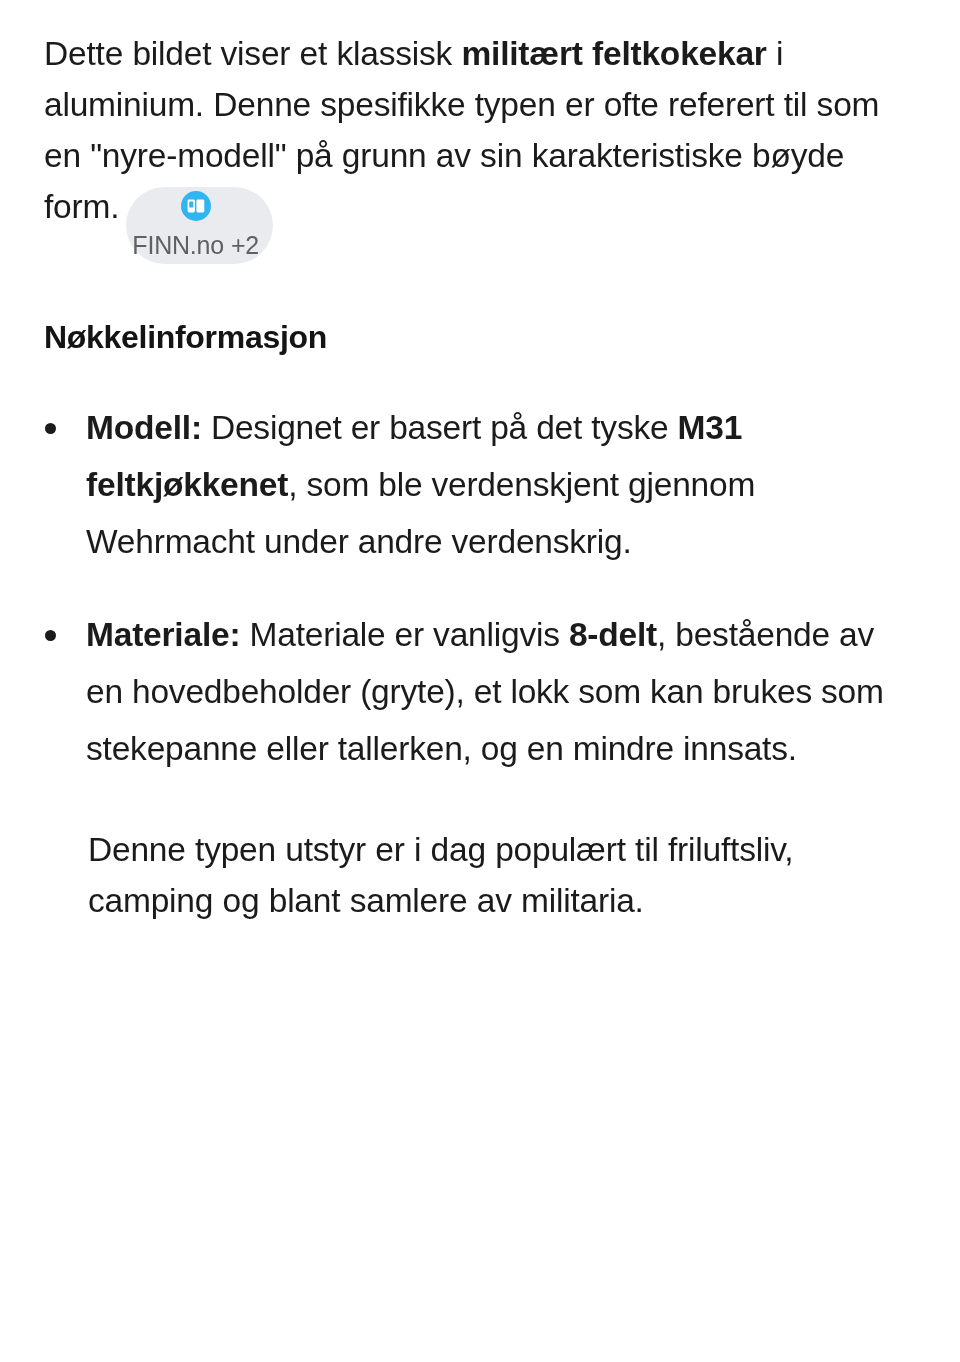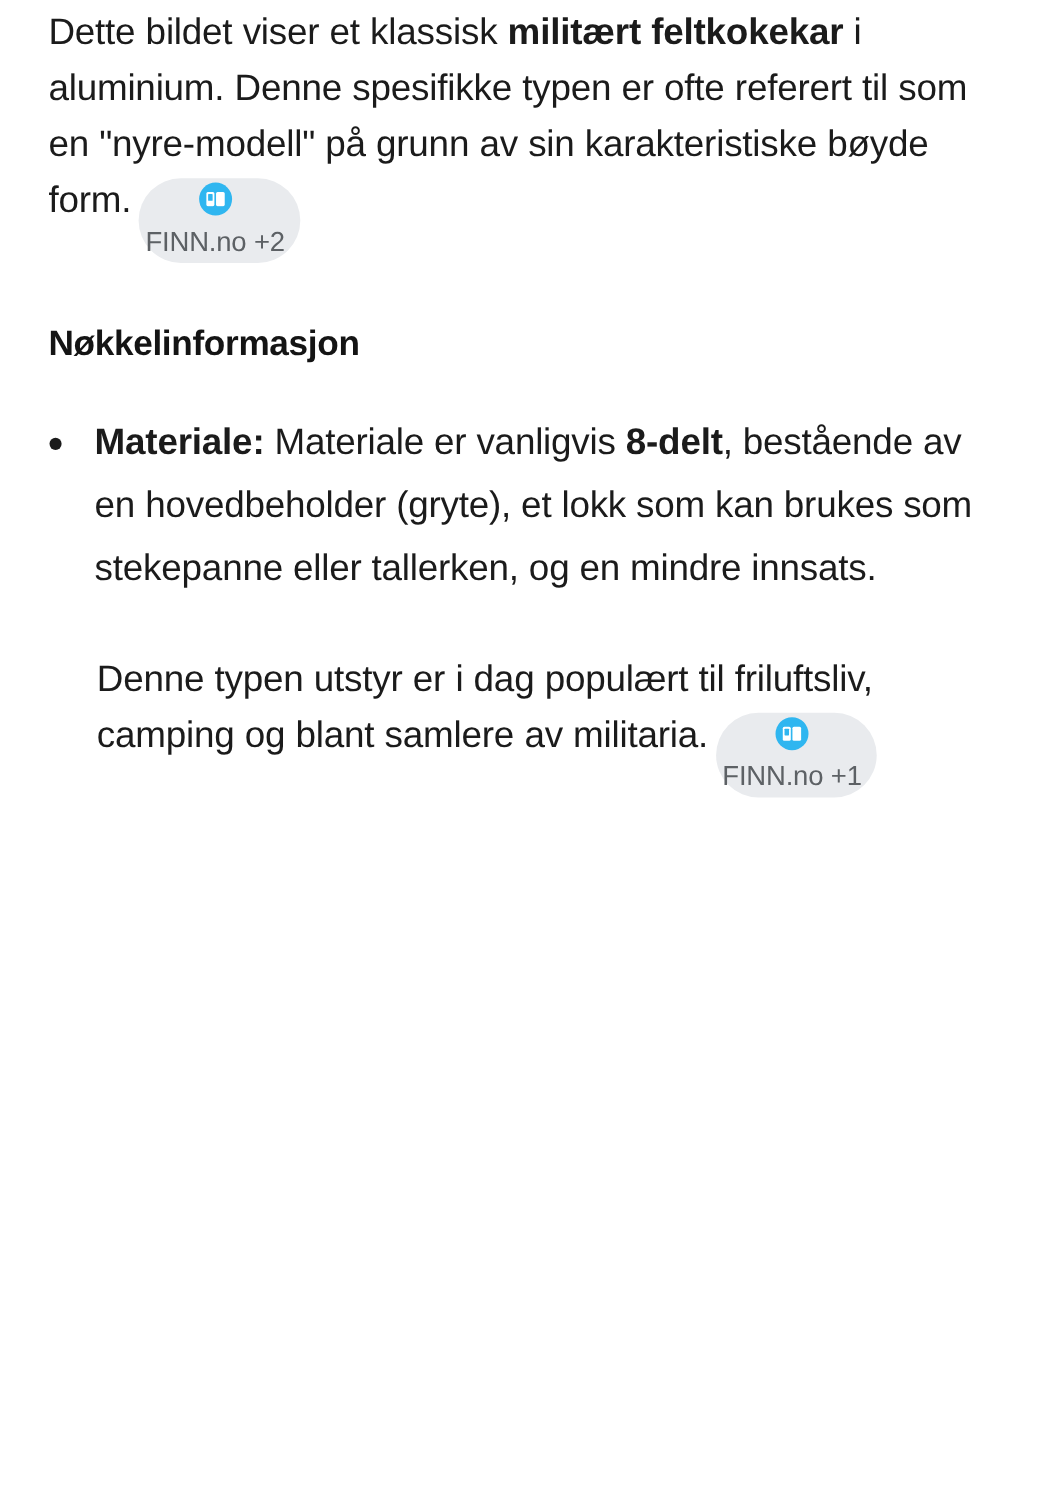--- a/index.html
+++ b/index.html
@@ -13,21 +13,21 @@
     height: 1362px;
     overflow: hidden;
     font-family: "Liberation Sans", "DejaVu Sans", sans-serif;
     color: #1b1b1b;
     -webkit-font-smoothing: antialiased;
   }
 
   .answer-body {
     box-sizing: border-box;
     width: 960px;
-    padding: 4px 44px 0 44px;
+    padding: 28px 44px 0 44px;
   }
 
   
   .para {
     margin: 0;
     font-size: 33.5px;
     line-height: 51px;
     letter-spacing: -0.2px;
     color: #1b1b1b;
     font-weight: 400;
@@ -135,33 +135,27 @@
             <rect x="2.2" y="2.4" width="4.1" height="6.2" rx="0.6" fill="#2fb6f0"></rect>
           </svg>
         </span>
         <span class="cite-label">FINN.no +2</span>
       </span></p>
 
   <h2 class="section-heading">Nøkkelinformasjon</h2>
 
   <ul class="bullet-list">
 
+    <li class="bullet-item">
+      <span class="bullet-dot"></span><span class="bold">Modell:</span><span> Designet er basert på det tyske </span><span class="bold">M31 feltkjøkkenet</span><span>, som ble verdenskjent gjennom Wehrmacht under andre verdenskrig.</span>
+    </li>
 
 
     <li class="bullet-item">
       <span class="bullet-dot"></span><span class="bold">Materiale:</span><span> Materiale er vanligvis </span><span class="bold">8-delt</span><span>, bestående av en hovedbeholder (gryte), et lokk som kan brukes som stekepanne eller tallerken, og en mindre innsats.</span>
     </li>
 
 
   </ul>
 
-  <p class="para closing" style="margin-top:47px;margin-left:44px;"><span>Denne typen utstyr er i dag populært til friluftsliv, camping og blant samlere av militaria.</span><span class="cite-chip">
-        <span class="cite-logo">
-          <svg width="18" height="14" viewBox="0 0 18 14" aria-hidden="true">
-            <rect x="0.6" y="0.6" width="7.3" height="12.8" rx="1.4" fill="#ffffff"></rect>
-            <rect x="9.4" y="0.6" width="7.9" height="12.8" rx="1.4" fill="#ffffff"></rect>
-            <rect x="2.2" y="2.4" width="4.1" height="6.2" rx="0.6" fill="#2fb6f0"></rect>
-          </svg>
-        </span>
-        <span class="cite-label">FINN.no +1</span>
-      </span></p>
+  <p class="para closing" style="margin-top:47px;margin-left:44px;"><span>Denne typen utstyr er i dag populært til friluftsliv, camping og blant samlere av militaria.</span></p>
 
 </div>
 
 </body></html>

